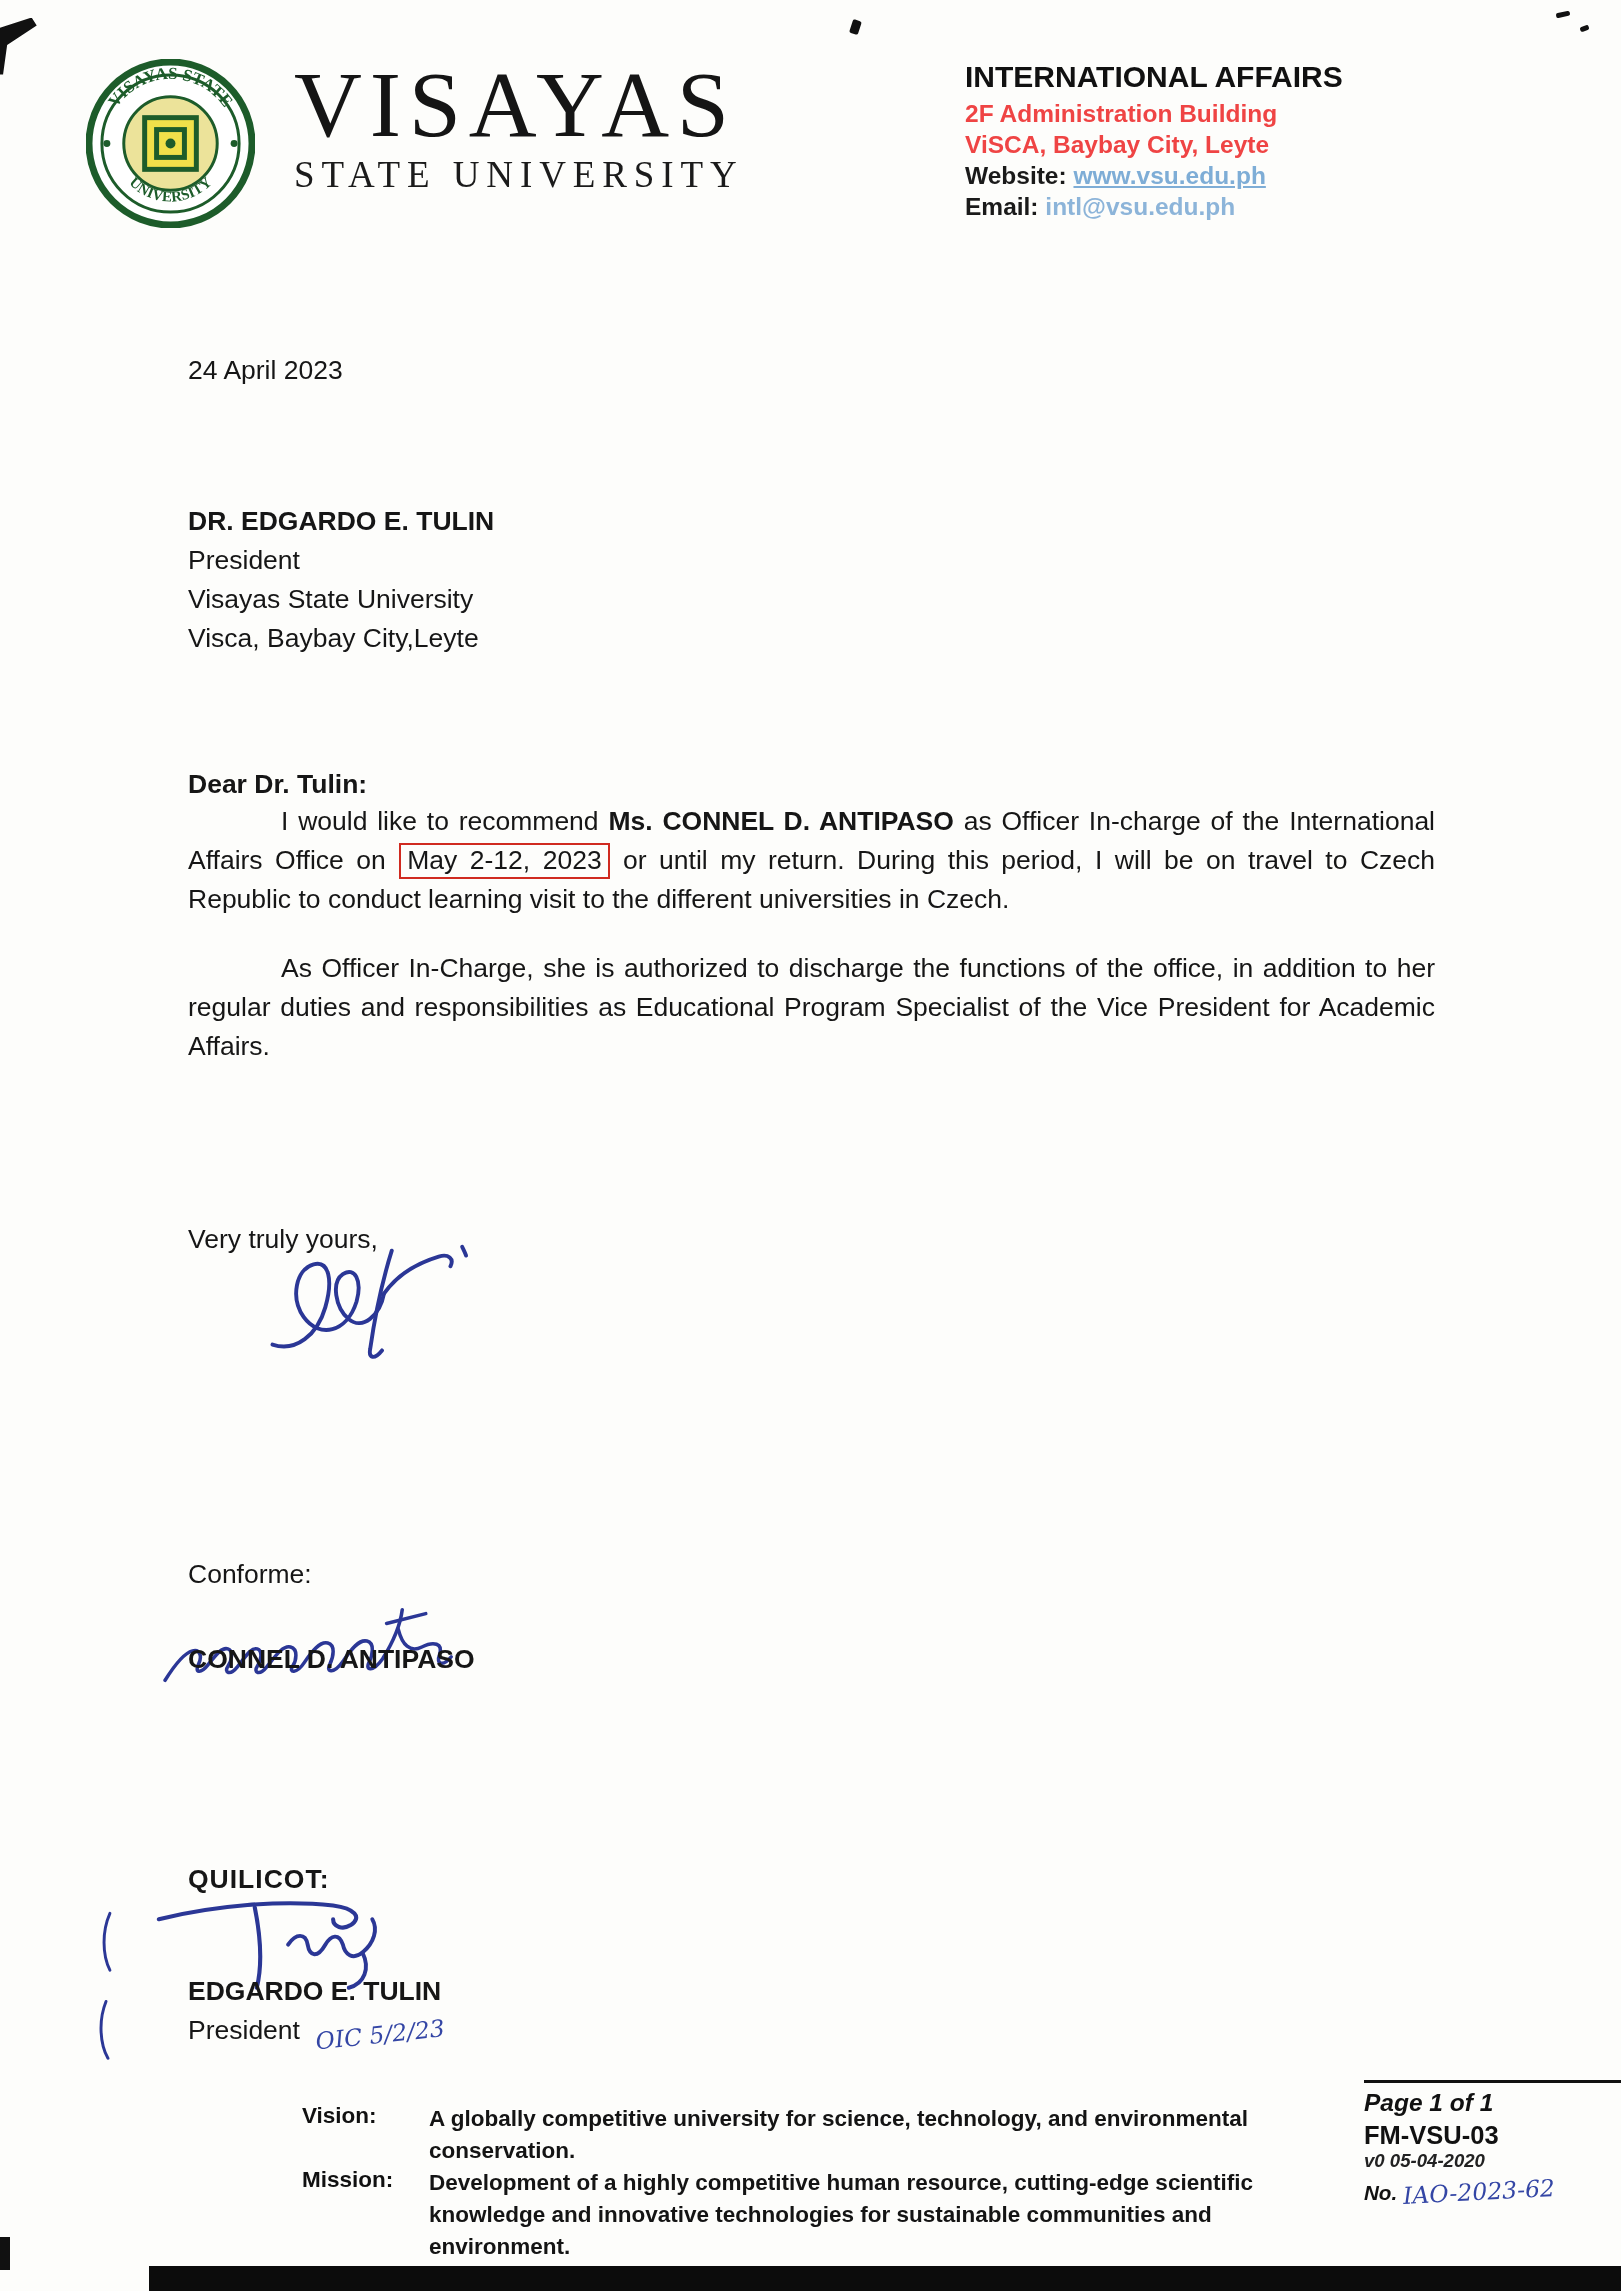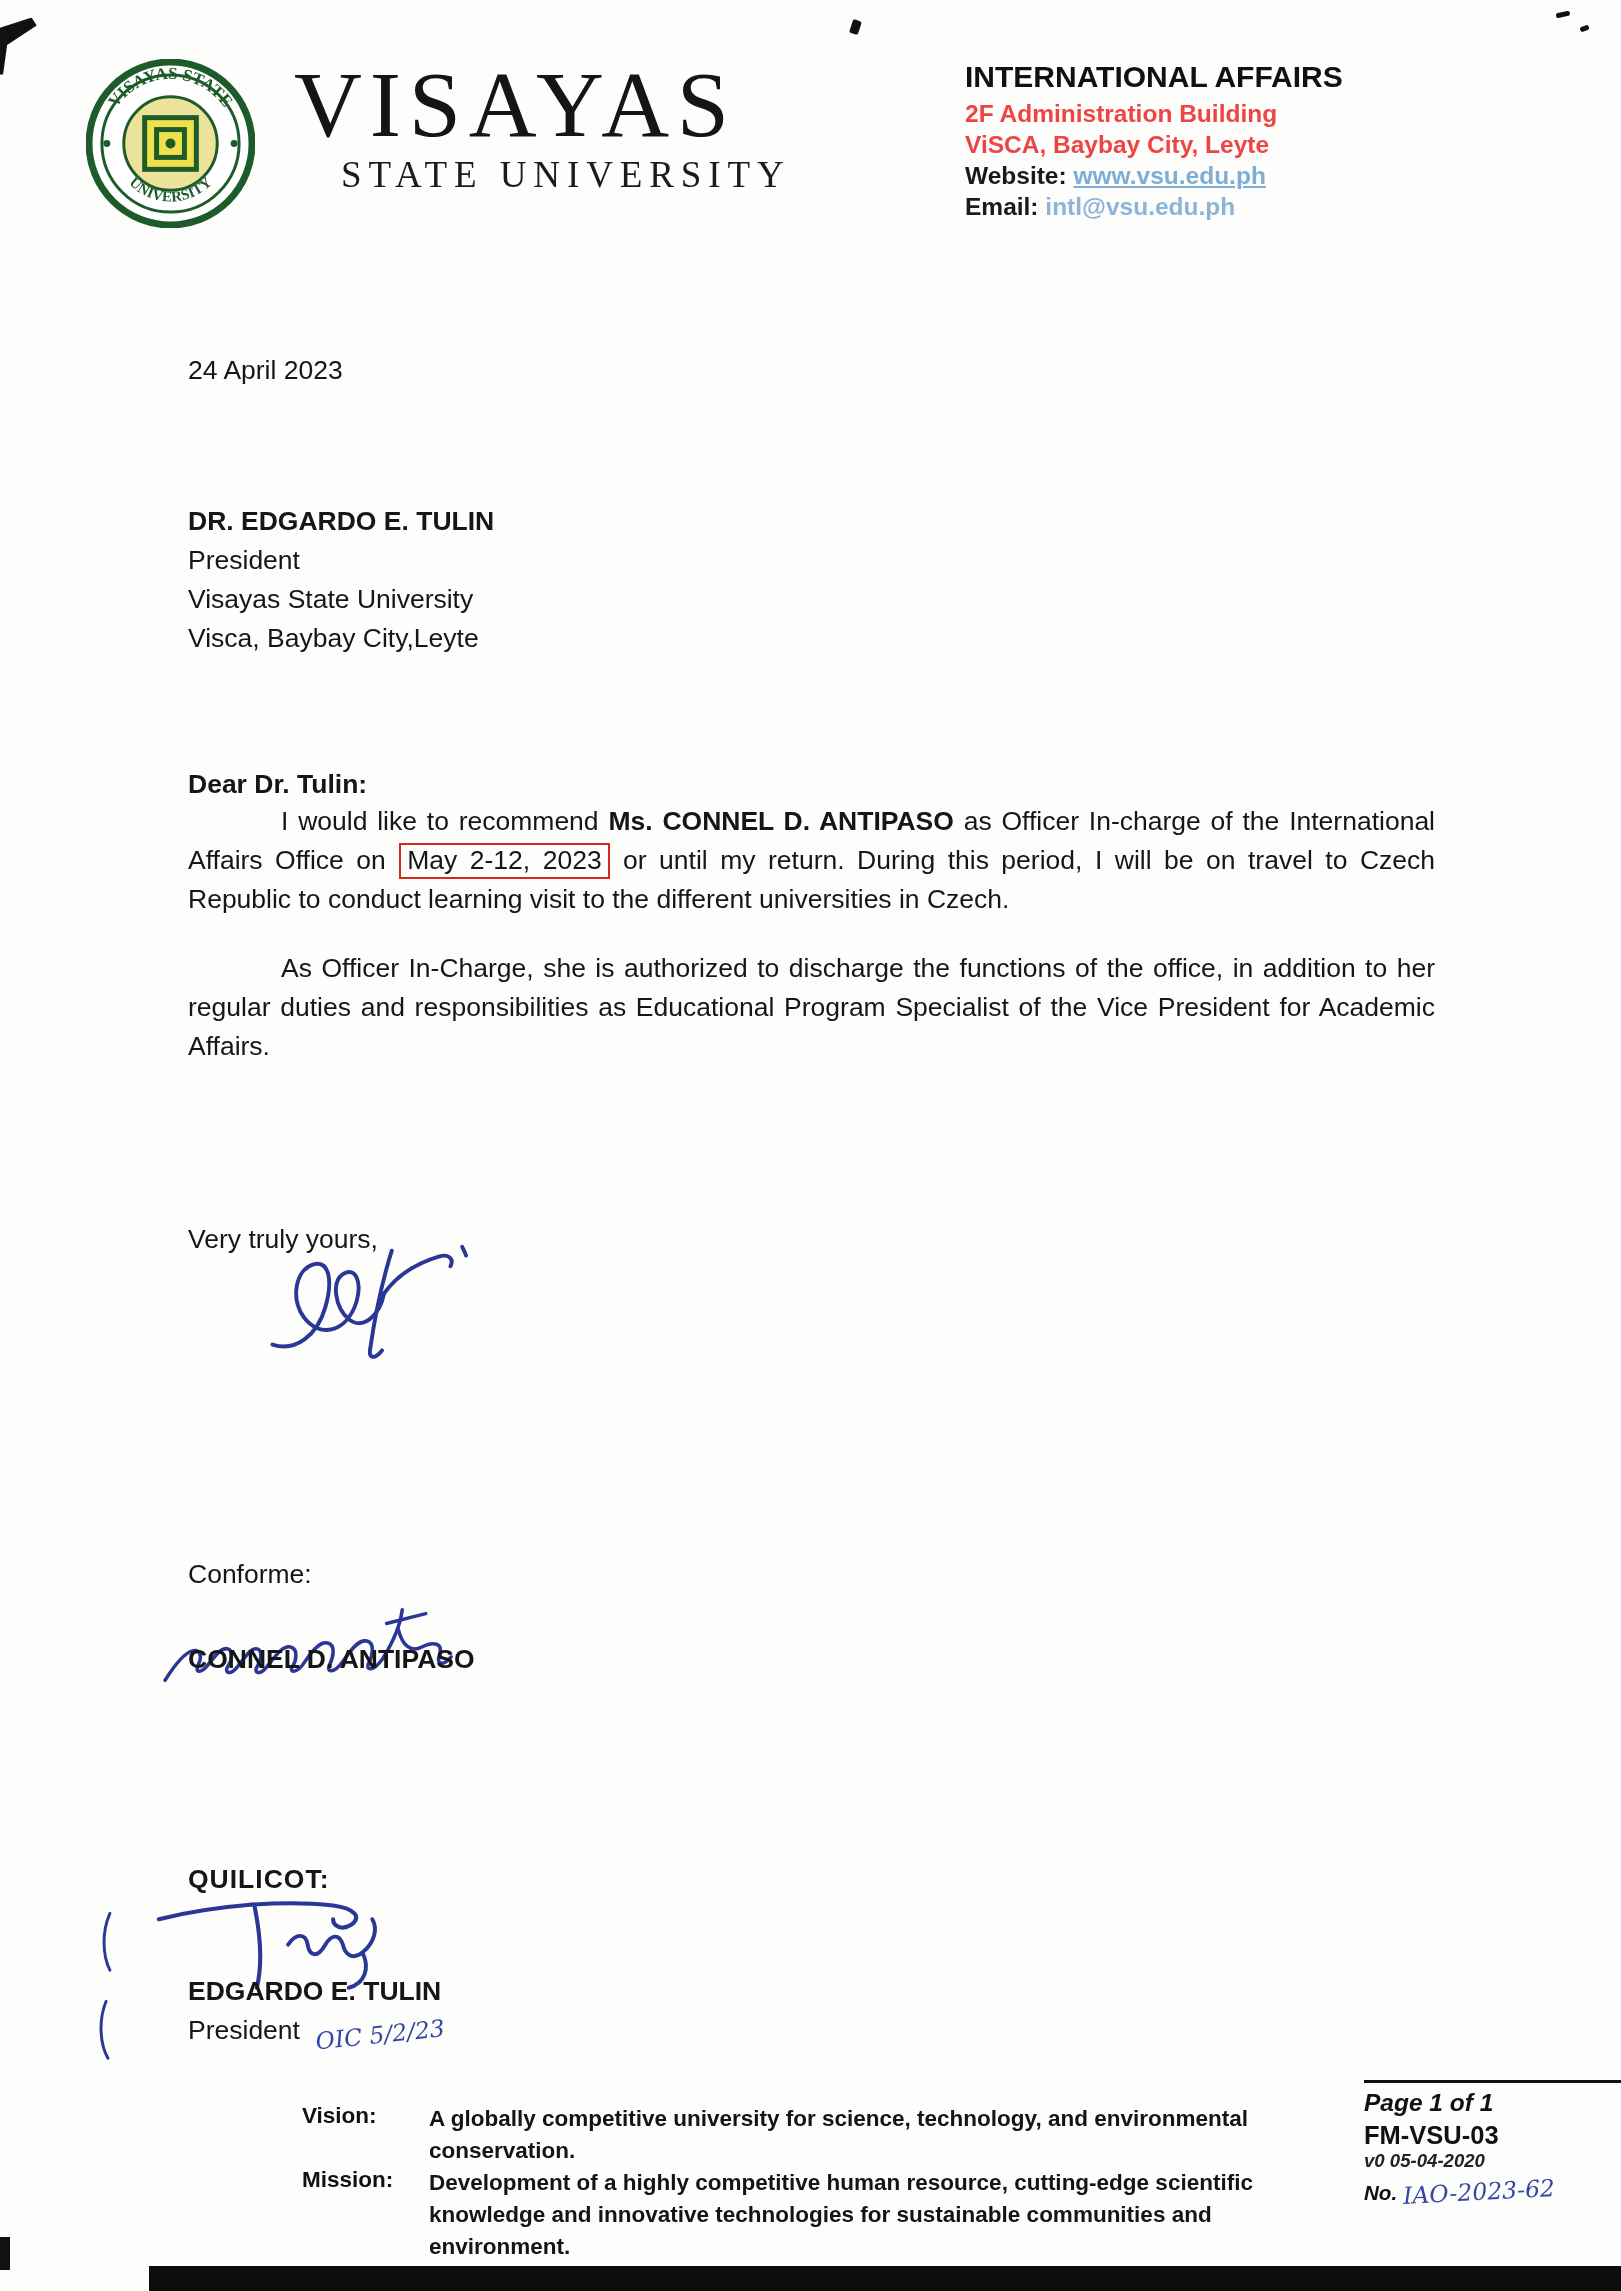--- a/index.html
+++ b/index.html
@@ -22,21 +22,21 @@
   .bottom-bar{position:absolute;left:149px;right:0;bottom:0;height:26.5px;background:#0c0c0c;}
   
   .seal{position:absolute;left:86px;top:59px;width:169px;height:169px;}
   .wordmark{position:absolute;left:294px;top:57px;}
   .wordmark .big{
     font-family:"Liberation Serif", serif;
     font-size:94px;line-height:94px;letter-spacing:7.8px;color:#151515;font-weight:500;
   }
   .wordmark .sub{
     font-family:"Liberation Serif", serif;
-    font-size:37px;letter-spacing:6.9px;color:#1b1b1b;margin-top:2px;margin-left:47px;
+    font-size:37px;letter-spacing:6.9px;color:#1b1b1b;margin-top:2px;
   }
   .office{position:absolute;left:965px;top:59px;width:549px;}
   .office .title{font-size:30px;font-weight:bold;line-height:35px;color:#111;}
   .office .addr{font-size:24.5px;font-weight:600;line-height:31px;color:#ef4444;margin-top:3.9px;}
   .office .contact{font-size:24.5px;font-weight:600;line-height:31px;color:#1a1a1a;}
   .office a{color:#8cb4d9;text-decoration:none;font-weight:600;}
   .office a.web{text-decoration:underline;color:#7eadd6;}
   
   .abs{position:absolute;}
   .body-text{font-size:26.5px;line-height:39px;color:#161616;}

